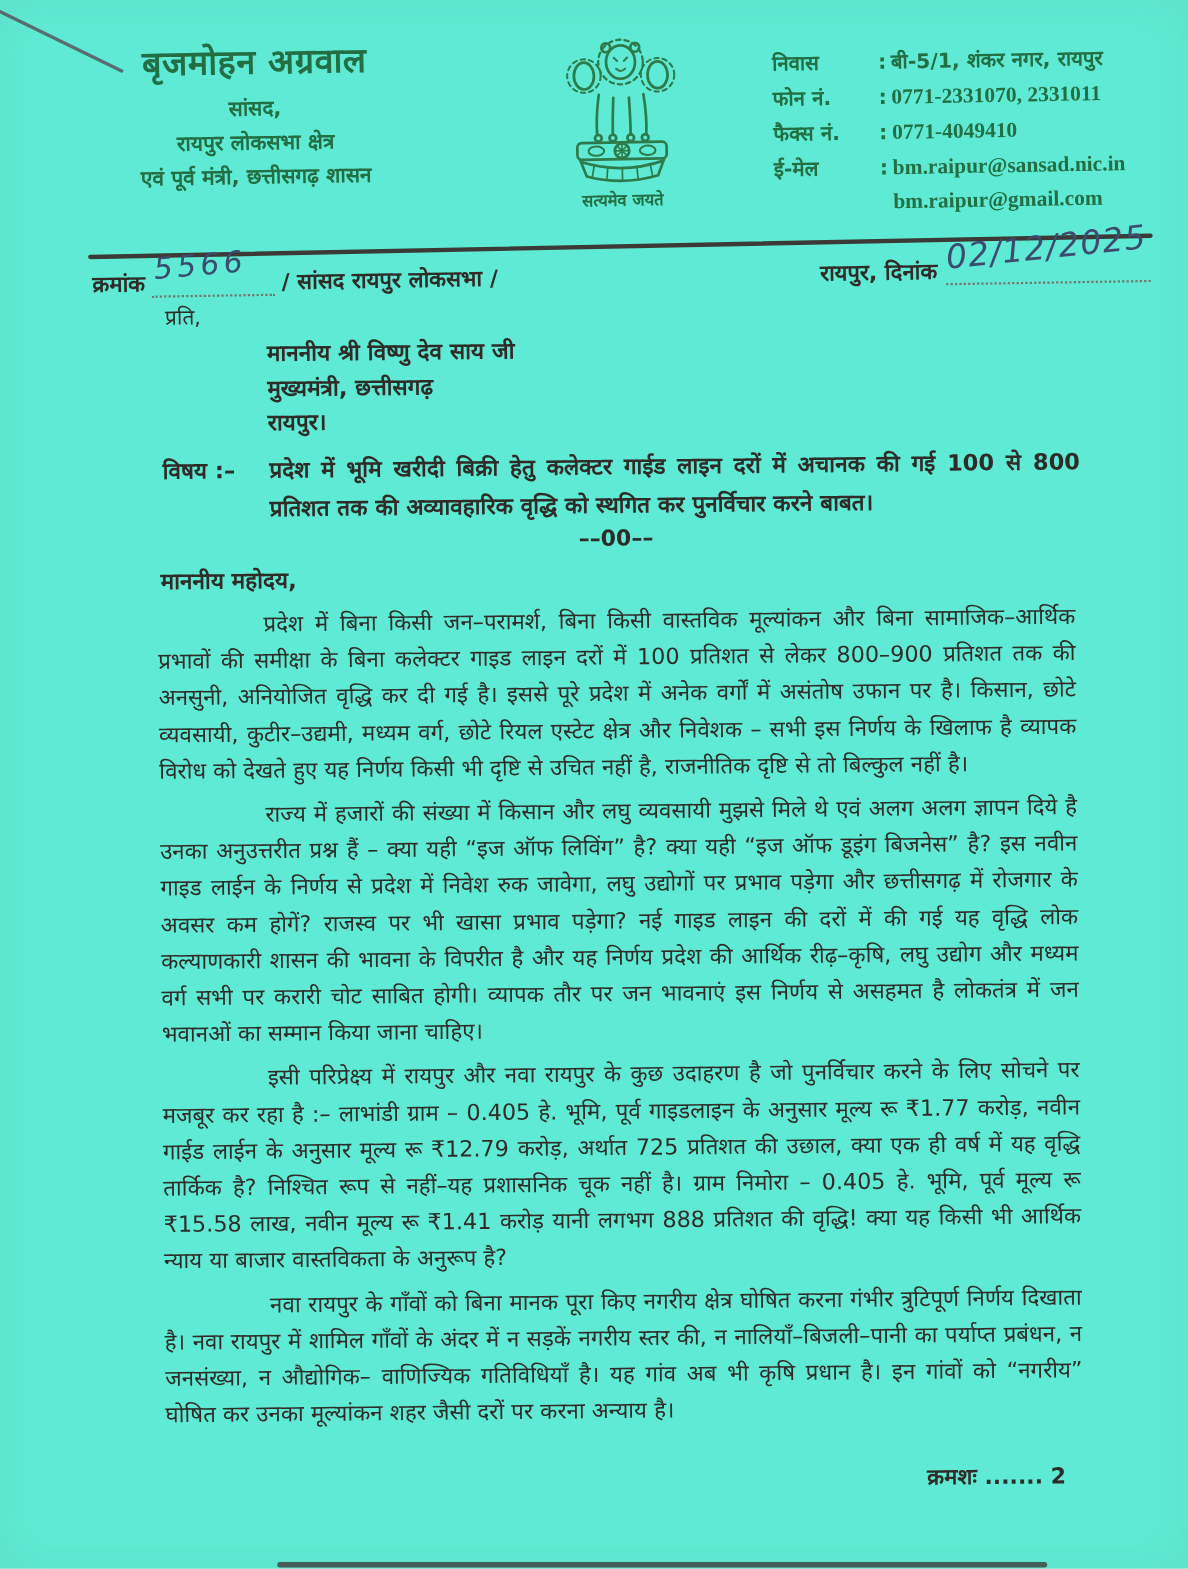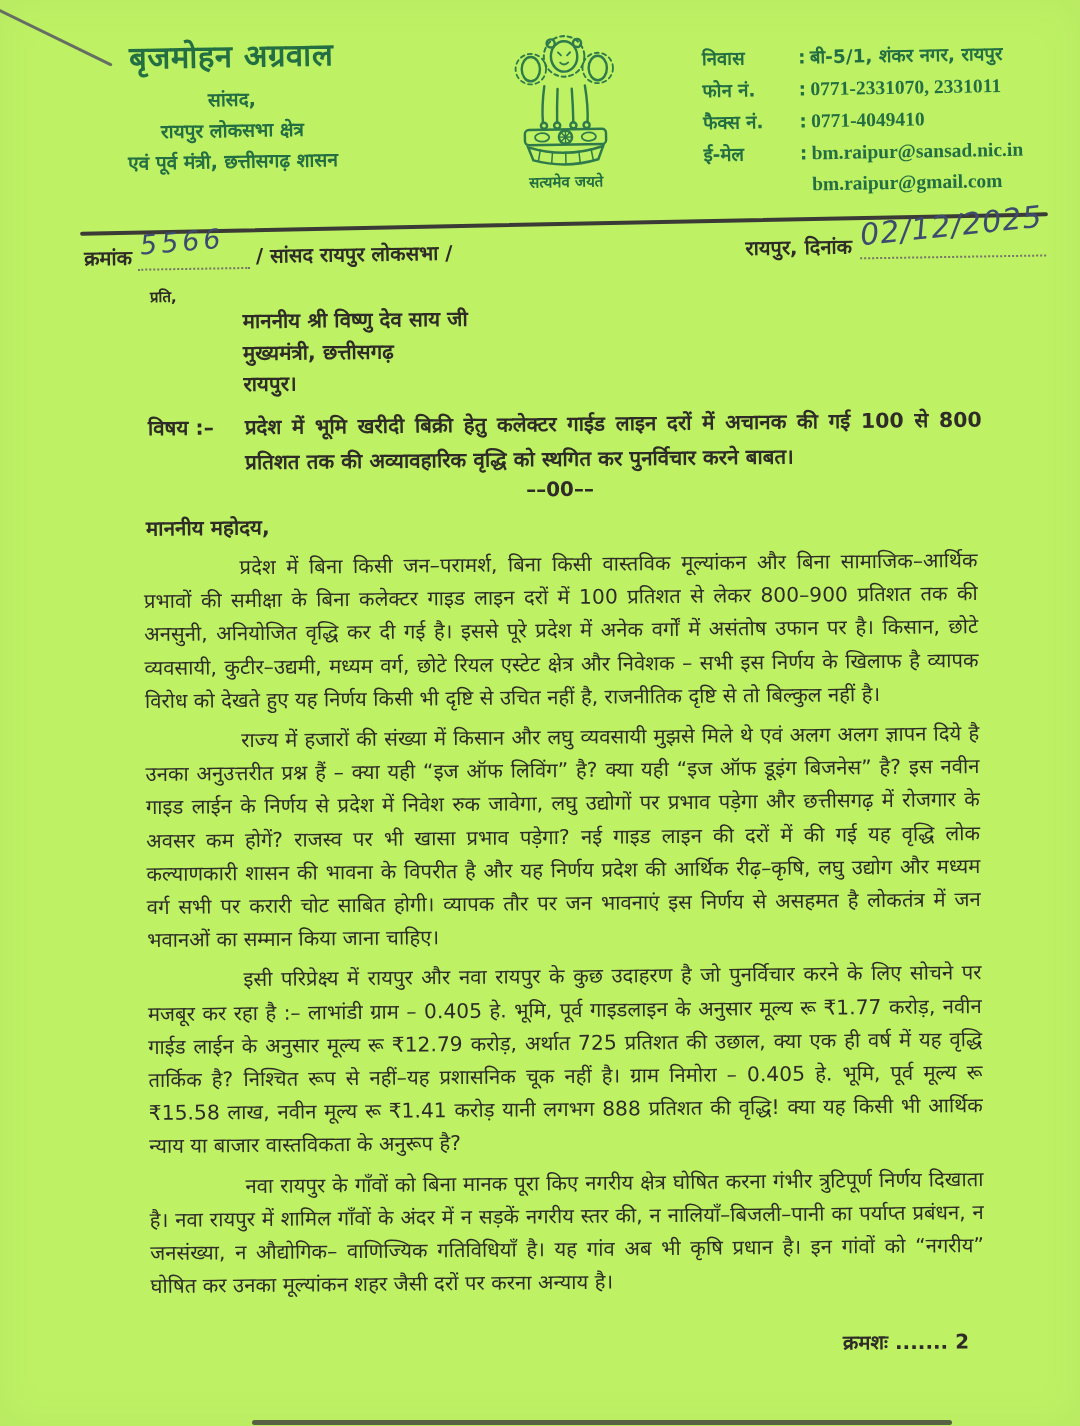--- a/index.html
+++ b/index.html
@@ -8,21 +8,21 @@
     --hw:#3d4b6e;
   }
   html,body{margin:0;padding:0;}
   body{
     width:1080px;height:1426px;
     background:#e9e7e2;
     font-family:"DejaVu Sans", sans-serif;
   }
   .page{
     position:relative;width:1080px;height:1426px;overflow:hidden;
-    background:#bef264;
+    background:#5eead4;
     color:var(--ink);
     box-shadow:inset 0 0 40px rgba(120,110,95,.08);
   }
   
   .pen-stroke{
     position:absolute;left:-6px;top:6px;width:132px;height:3px;
     background:#565761;border-radius:2px;
     transform:rotate(26deg);transform-origin:left top;opacity:.85;
   }
   
@@ -81,21 +81,21 @@
   .date-slot{
     position:relative;width:186px;height:26px;flex:none;
     border-bottom:2px dotted #77736a;margin-left:8px;
   }
   .hw-date{
     position:absolute;left:0;top:-22px;font-size:30px;
     letter-spacing:1px;transform:rotate(-5deg);white-space:nowrap;
   }
 
   
-  .prati{position:absolute;left:150px;top:286px;font-size:15px;font-weight:700;transform:rotate(-.6deg);}
+  .prati{position:absolute;left:150px;top:275px;font-size:19px;font-weight:400;transform:rotate(-.6deg);}
   .recipient{
     position:absolute;left:243px;top:305px;font-size:20.5px;line-height:31.5px;
     font-weight:600;transform:rotate(-.6deg);
   }
 
   
   .subject{
     position:absolute;left:148px;top:407px;width:834px;display:flex;
     font-size:20.5px;line-height:34.5px;font-weight:600;transform:rotate(-.6deg);
   }

